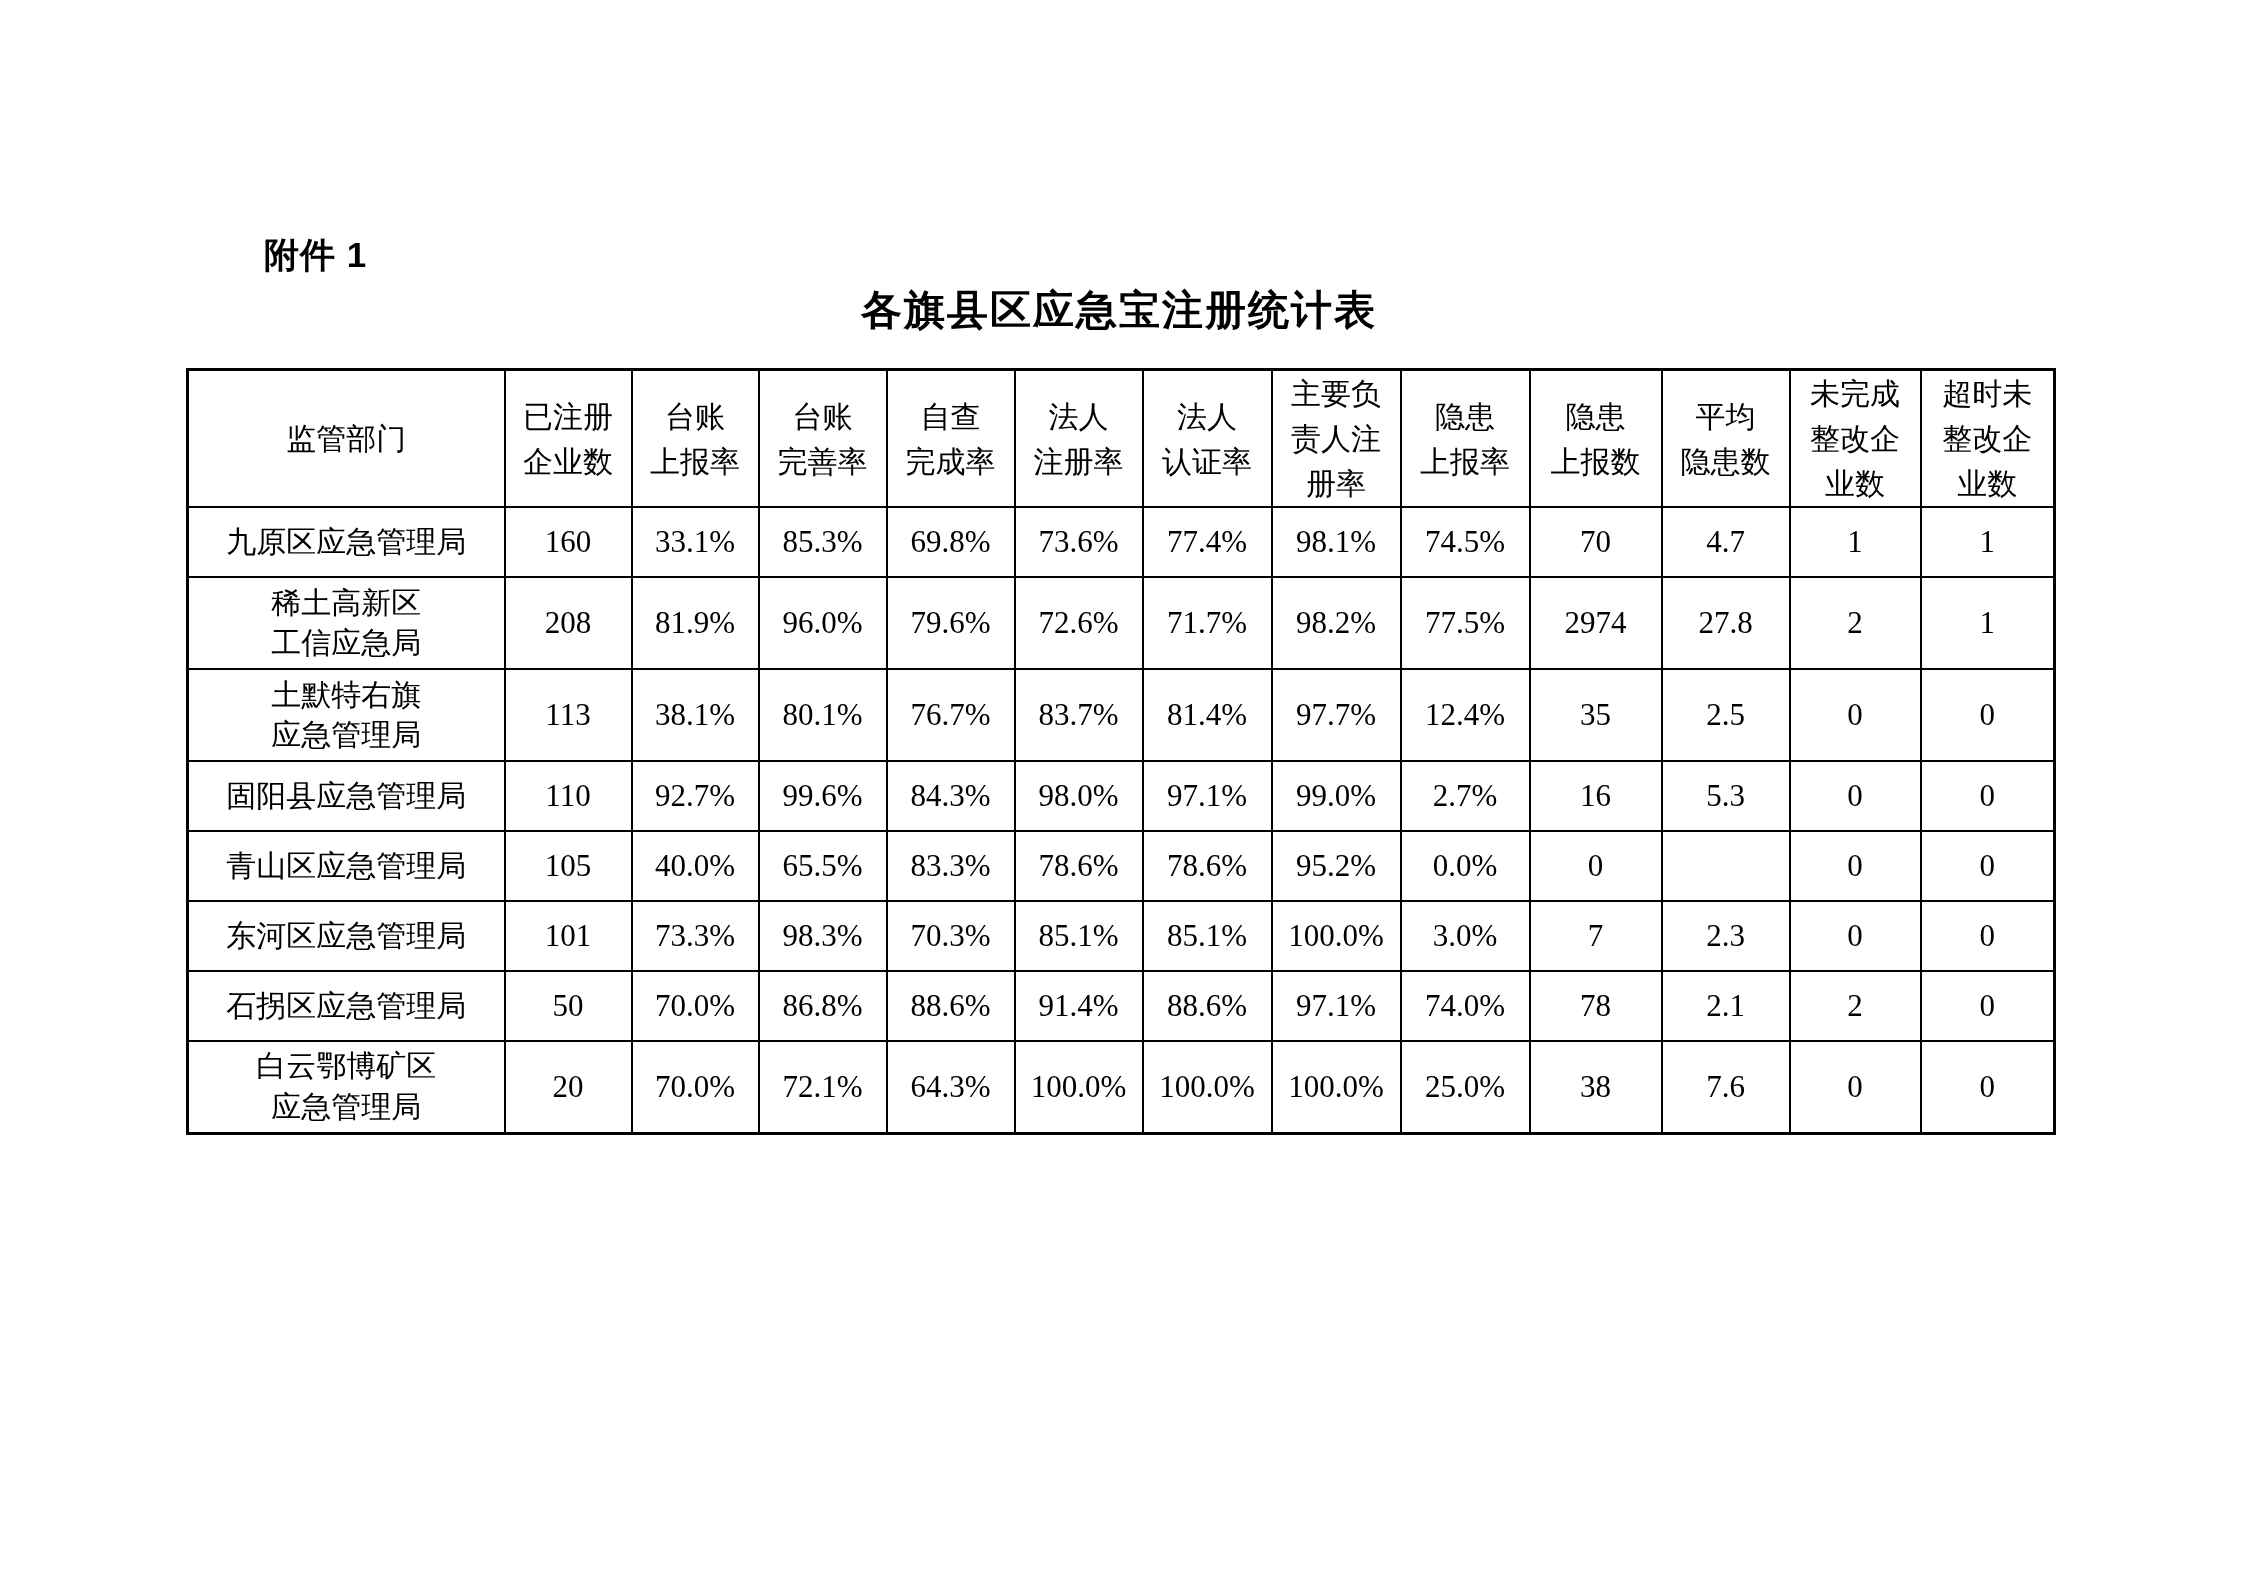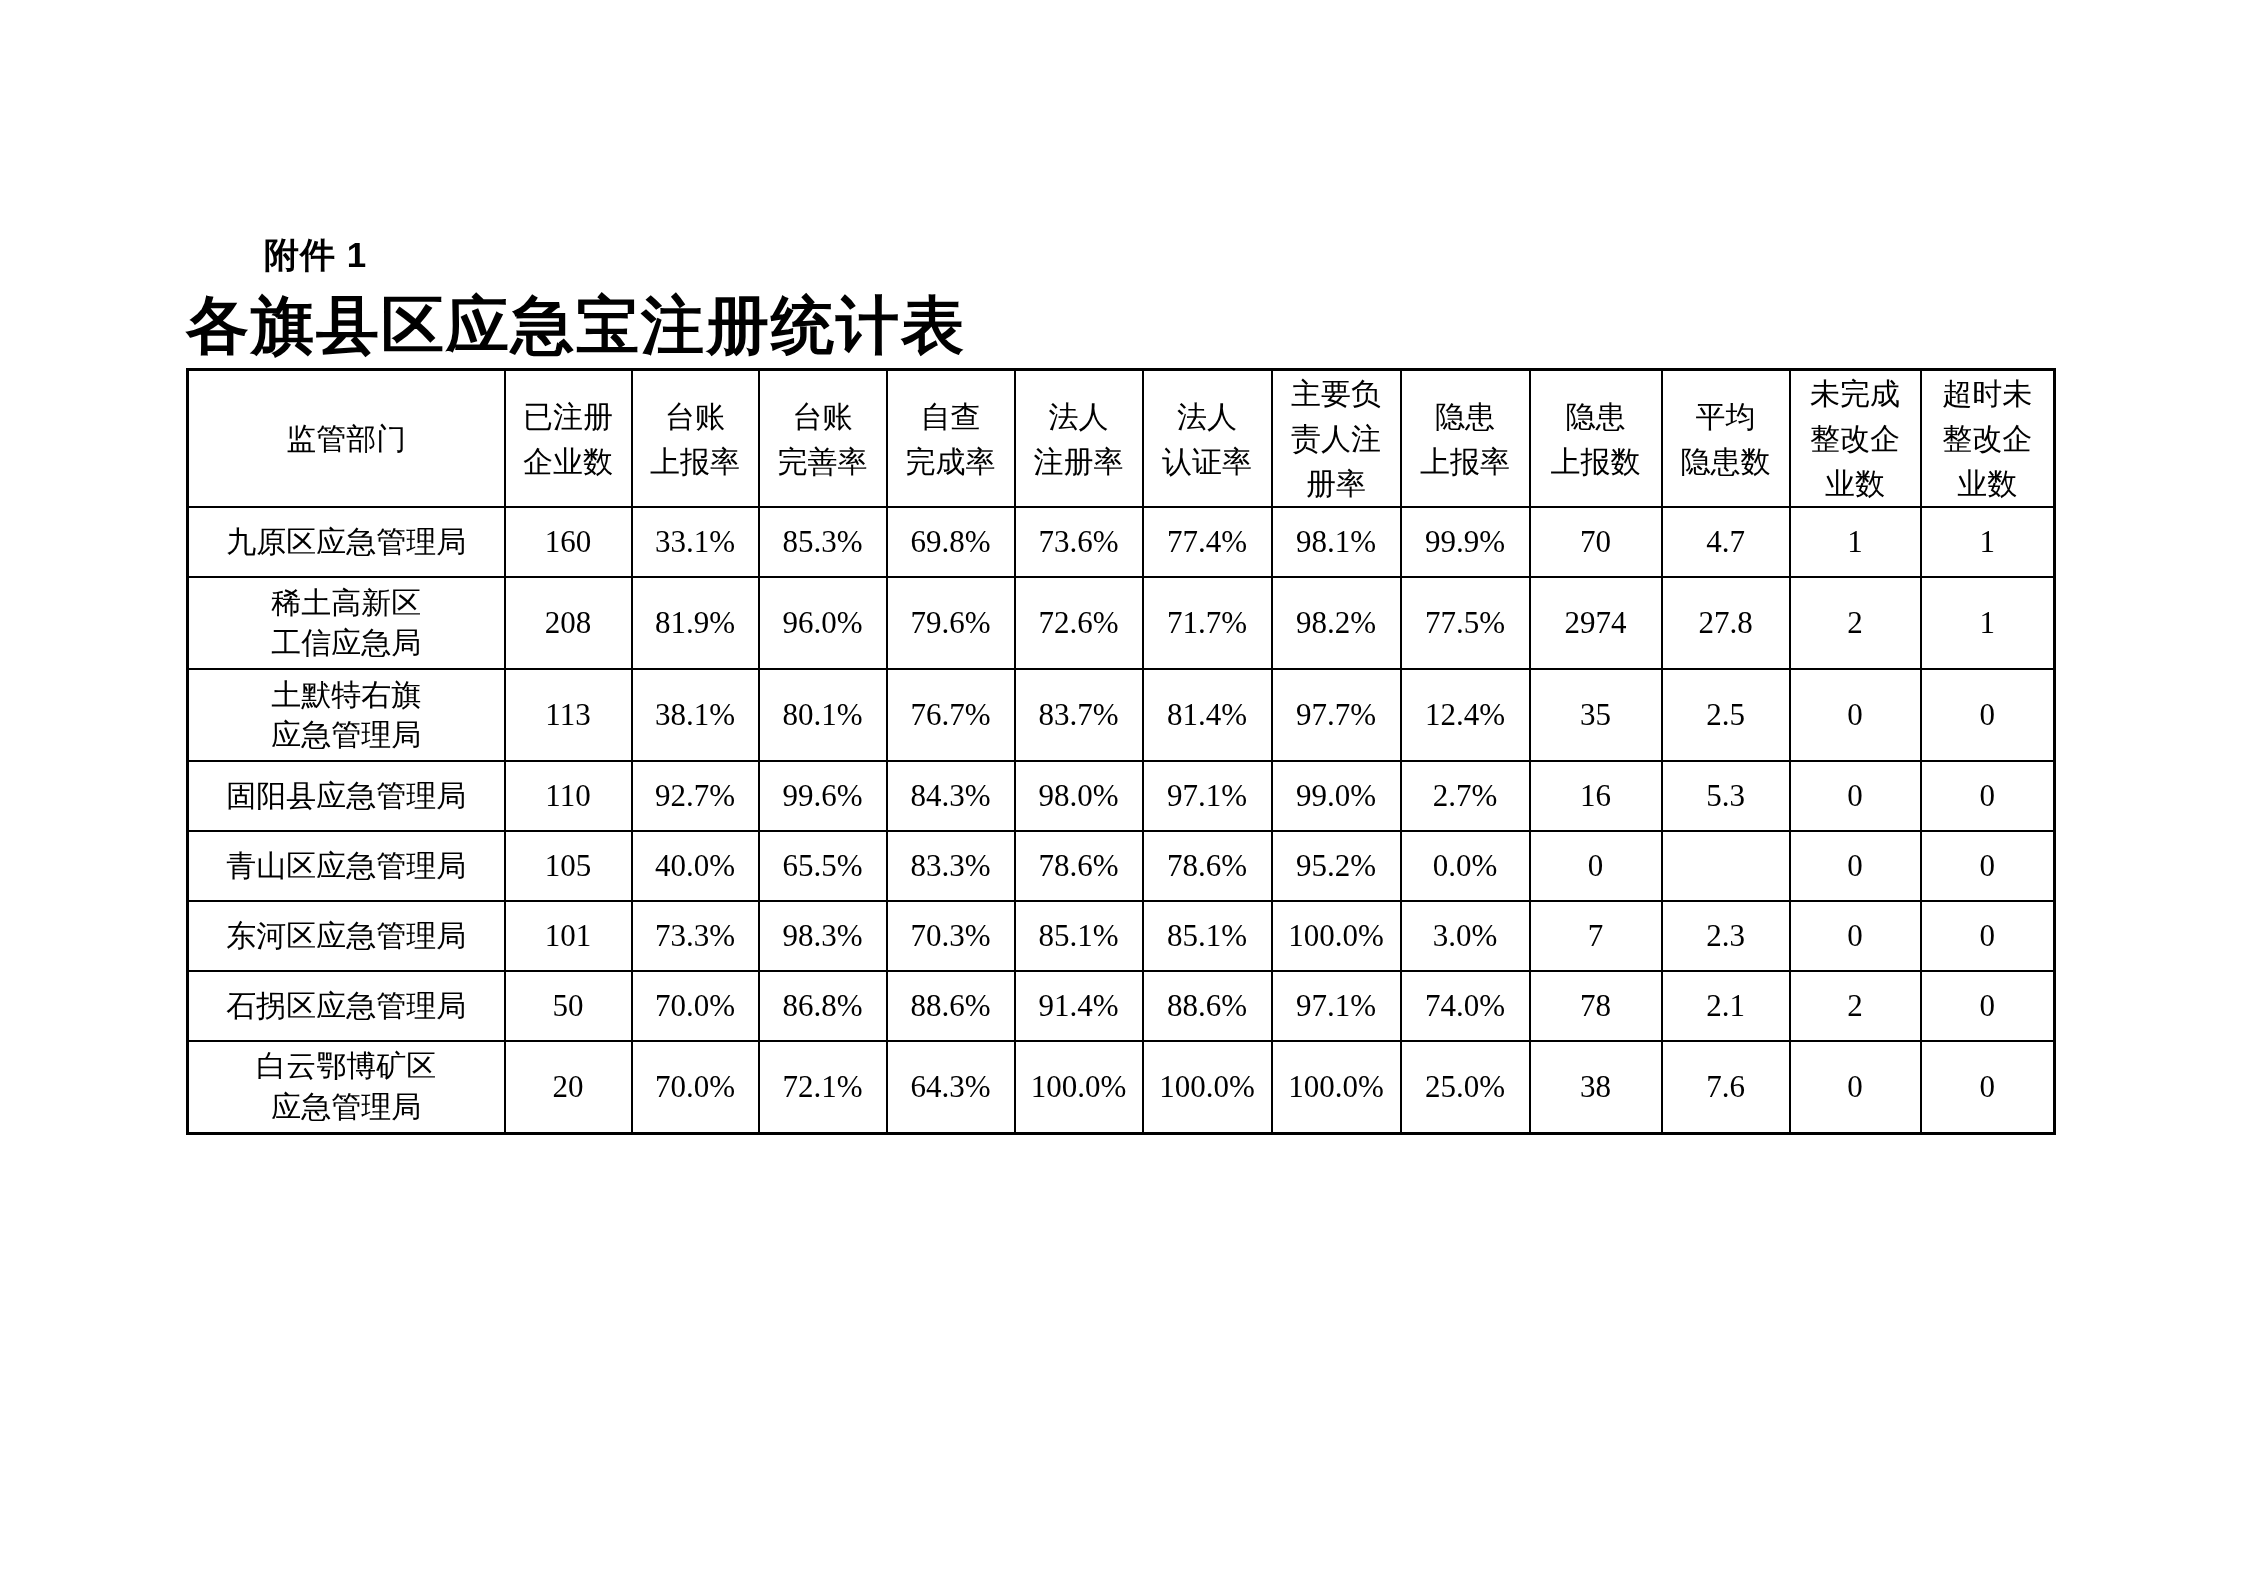--- a/index.html
+++ b/index.html
@@ -17,21 +17,22 @@
     font-size: 35px;
     font-family: "Liberation Sans", "DejaVu Sans", sans-serif;
     letter-spacing: 1px;
     white-space: pre;
     font-weight: bold;
   }
   .doc-title {
     position: absolute;
     left: 186px; top: 283px;
     width: 1866px;
-    font-size: 63px;
+    text-align: center;
+    font-size: 41px;
     font-weight: bold;
     letter-spacing: 2px;
     font-family: "Liberation Serif", "DejaVu Serif", serif;
   }
   .table-wrap {
     position: absolute;
     left: 186px; top: 368px;
   }
   table.stats {
     border-collapse: collapse;
@@ -117,21 +118,21 @@
     <tbody id="table-body">
         <tr>
           <td class="dept-cell">九原区应急管理局</td>
           <td class="value-cell">160</td>
           <td class="value-cell">33.1%</td>
           <td class="value-cell">85.3%</td>
           <td class="value-cell">69.8%</td>
           <td class="value-cell">73.6%</td>
           <td class="value-cell">77.4%</td>
           <td class="value-cell">98.1%</td>
-          <td class="value-cell">99.9%</td>
+          <td class="value-cell">74.5%</td>
           <td class="value-cell">70</td>
           <td class="value-cell">4.7</td>
           <td class="value-cell">1</td>
           <td class="value-cell">1</td>
         </tr>
         <tr class="tall">
           <td class="dept-cell">稀土高新区
 工信应急局</td>
           <td class="value-cell">208</td>
           <td class="value-cell">81.9%</td>

